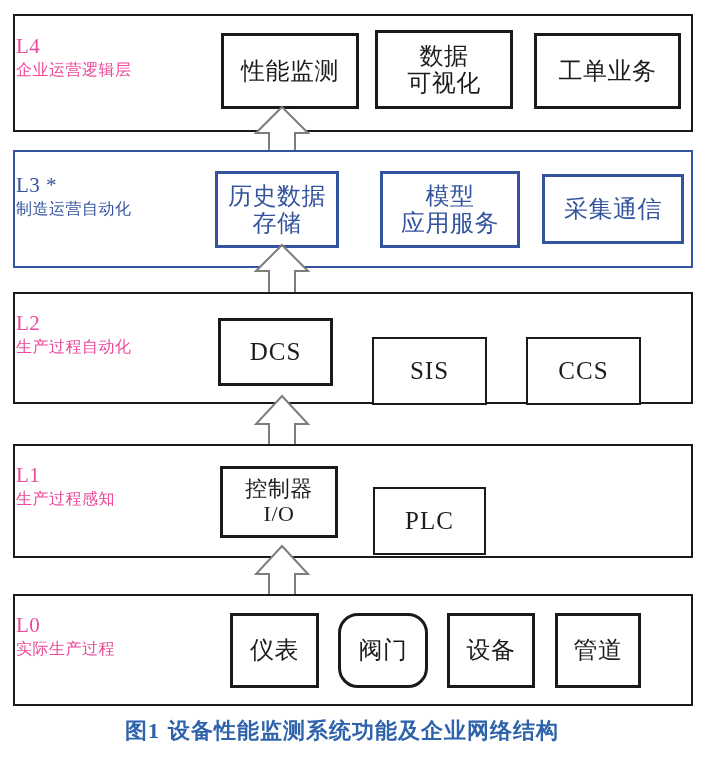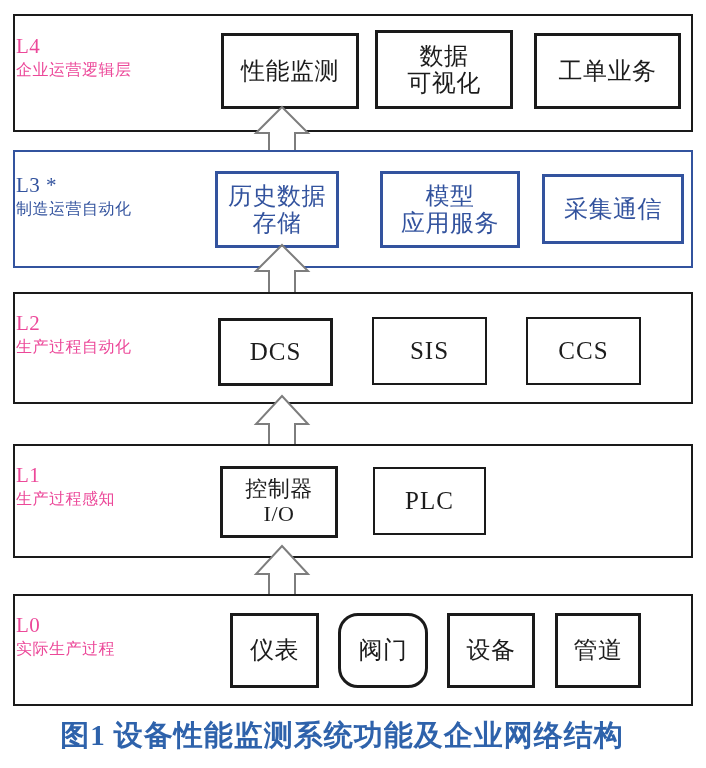--- a/index.html
+++ b/index.html
@@ -58,42 +58,42 @@
     display: flex;
     align-items: center;
     justify-content: center;
     text-align: center;
     line-height: 1.12;
     color: #1c1c1c;
     font-size: 24px;
     letter-spacing: .5px;
   }
   .mod.dark  { border: 3px solid #1a1a1a; }
-  .mod.thin  { border: 2px solid #1a1a1a; }
+  .mod.thin  { border: 2px solid #1a1a1a; margin-top: 20px; }
   .mod.blue  { border: 3px solid #33539e; color: #33539e; }
   .mod .txt { display: block; white-space: pre-line; }
   .mod.latin { font-size: 25px; letter-spacing: 1px; }
 
   
   .arrow {
     position: absolute;
     width: 58px;
   }
   .arrow svg { display: block; width: 100%; height: 100%; }
 
   
   #caption {
     position: absolute;
     left: 0;
     top: 716px;
     width: 684px;
     text-align: center;
     color: #2e62ab;
     font-weight: bold;
-    font-size: 29px;
+    font-size: 22px;
     letter-spacing: 1px;
     font-family: "Liberation Serif", "DejaVu Serif", serif;
     white-space: pre;
   }
   #caption .num { margin-right: 8px; }
 </style>
 </head>
 <body>
 
 <div id="figure">

